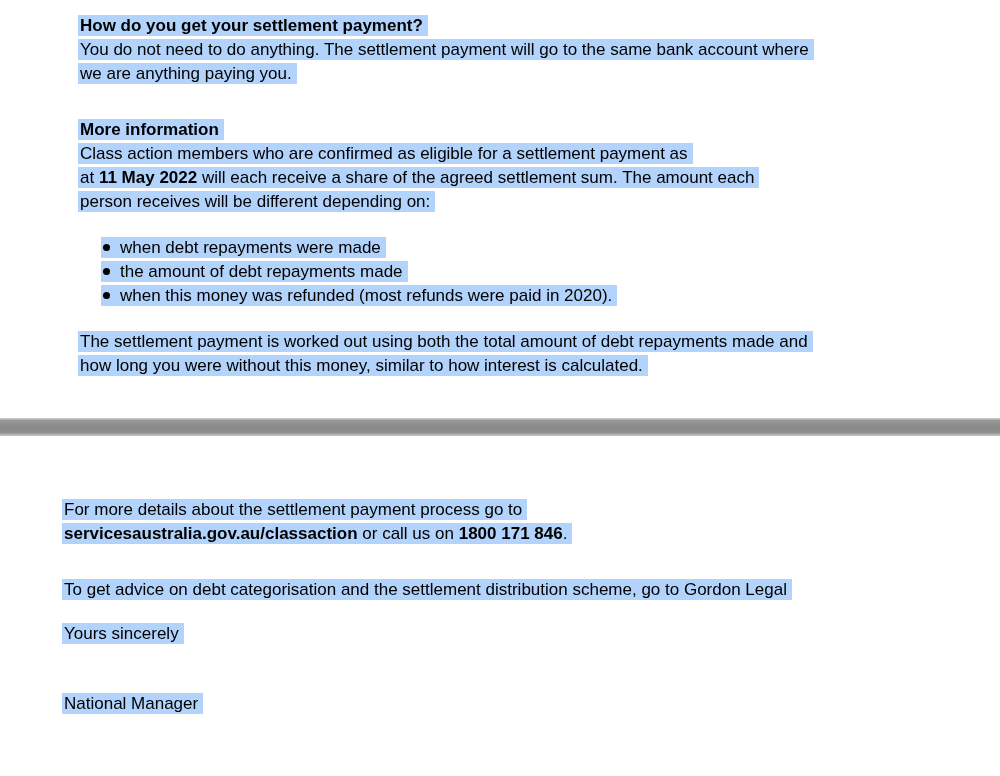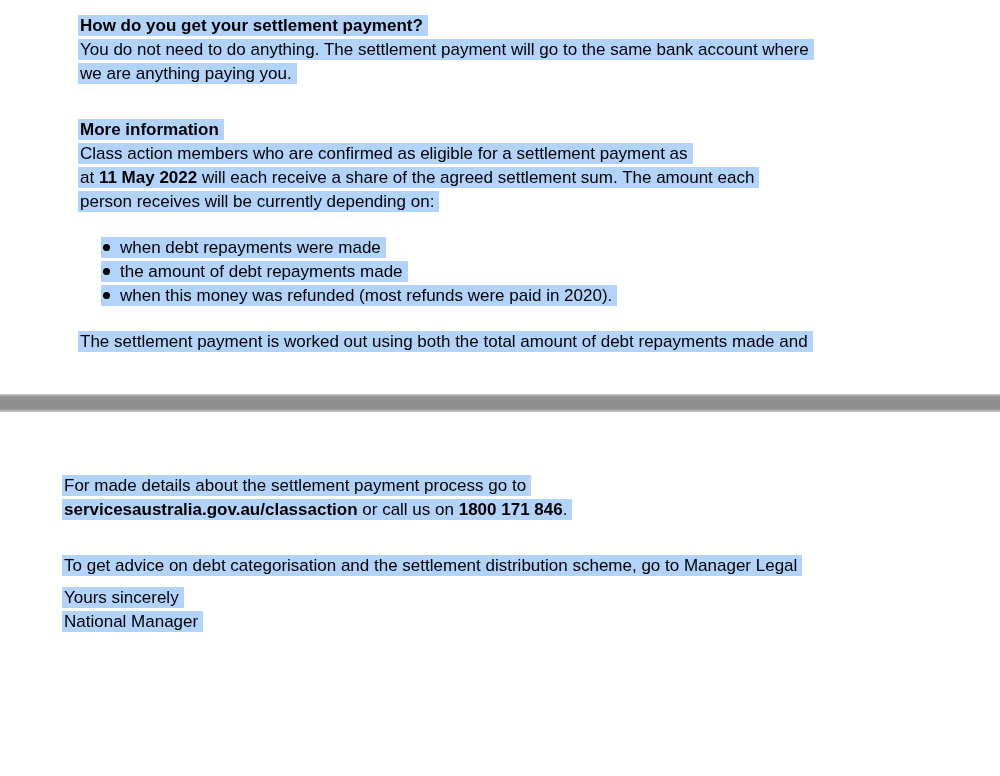--- a/index.html
+++ b/index.html
@@ -23,22 +23,22 @@
   b { font-weight: bold; }
 
   .hl {
     background: #b2d3fb;
     padding: 1px 5px 1px 2px;
     text-align: right;
   }
 
   .gap24 { margin-top: 32px; }
   .gap22 { margin-top: 22px; }
-  .gap20 { margin-top: 8px; }
-  .gap46 { }
+  .gap20 { margin-top: 20px; }
+  .gap46 { margin-top: 46px; }
 
   .bullet-row { margin-left: 23px; }
   .bullet-row .hl { }
   .dot {
     display: inline-block;
     width: 7px;
     height: 7px;
     border-radius: 50%;
     background: #000000;
     margin: 0 10px 2px 0;
@@ -75,52 +75,55 @@
     <div class="line gap24">
       <span class="hl b">More information</span>
     </div>
     <div class="line">
       <span class="hl">Class action members who are confirmed as eligible for a settlement payment as</span>
     </div>
     <div class="line">
       <span class="hl"><span>at </span><b>11 May 2022</b><span> will each receive a share of the agreed settlement sum. The amount each</span></span>
     </div>
     <div class="line">
-      <span class="hl">person receives will be currently depending on:</span>
+      <span class="hl">person receives will be different depending on:</span>
     </div>
 
     <div class="line bullet-row gap22">
       <span class="hl"><span class="dot"></span><span>when debt repayments were made</span></span>
     </div>
     <div class="line bullet-row">
       <span class="hl"><span class="dot"></span><span>the amount of debt repayments made</span></span>
     </div>
     <div class="line bullet-row">
       <span class="hl"><span class="dot"></span><span>when this money was refunded (most refunds were paid in 2020).</span></span>
     </div>
 
     <div class="line gap22">
       <span class="hl">The settlement payment is worked out using both the total amount of debt repayments made and</span>
     </div>
+    <div class="line">
+      <span class="hl">how long you were without this money, similar to how interest is calculated.</span>
+    </div>
 
   </section>
 
   <div class="page-break"></div>
 
   <section class="page2">
 
     <div class="line">
-      <span class="hl">For made details about the settlement payment process go to</span>
+      <span class="hl">For more details about the settlement payment process go to</span>
     </div>
     <div class="line">
       <span class="hl"><b>servicesaustralia.gov.au/classaction</b><span> or call us on </span><b>1800 171 846</b><span>.</span></span>
     </div>
 
     <div class="line gap24">
-      <span class="hl">To get advice on debt categorisation and the settlement distribution scheme, go to Manager Legal</span>
+      <span class="hl">To get advice on debt categorisation and the settlement distribution scheme, go to Gordon Legal</span>
     </div>
 
     <div class="line gap20">
       <span class="hl">Yours sincerely</span>
     </div>
 
     <div class="line gap46">
       <span class="hl">National Manager</span>
     </div>
 

